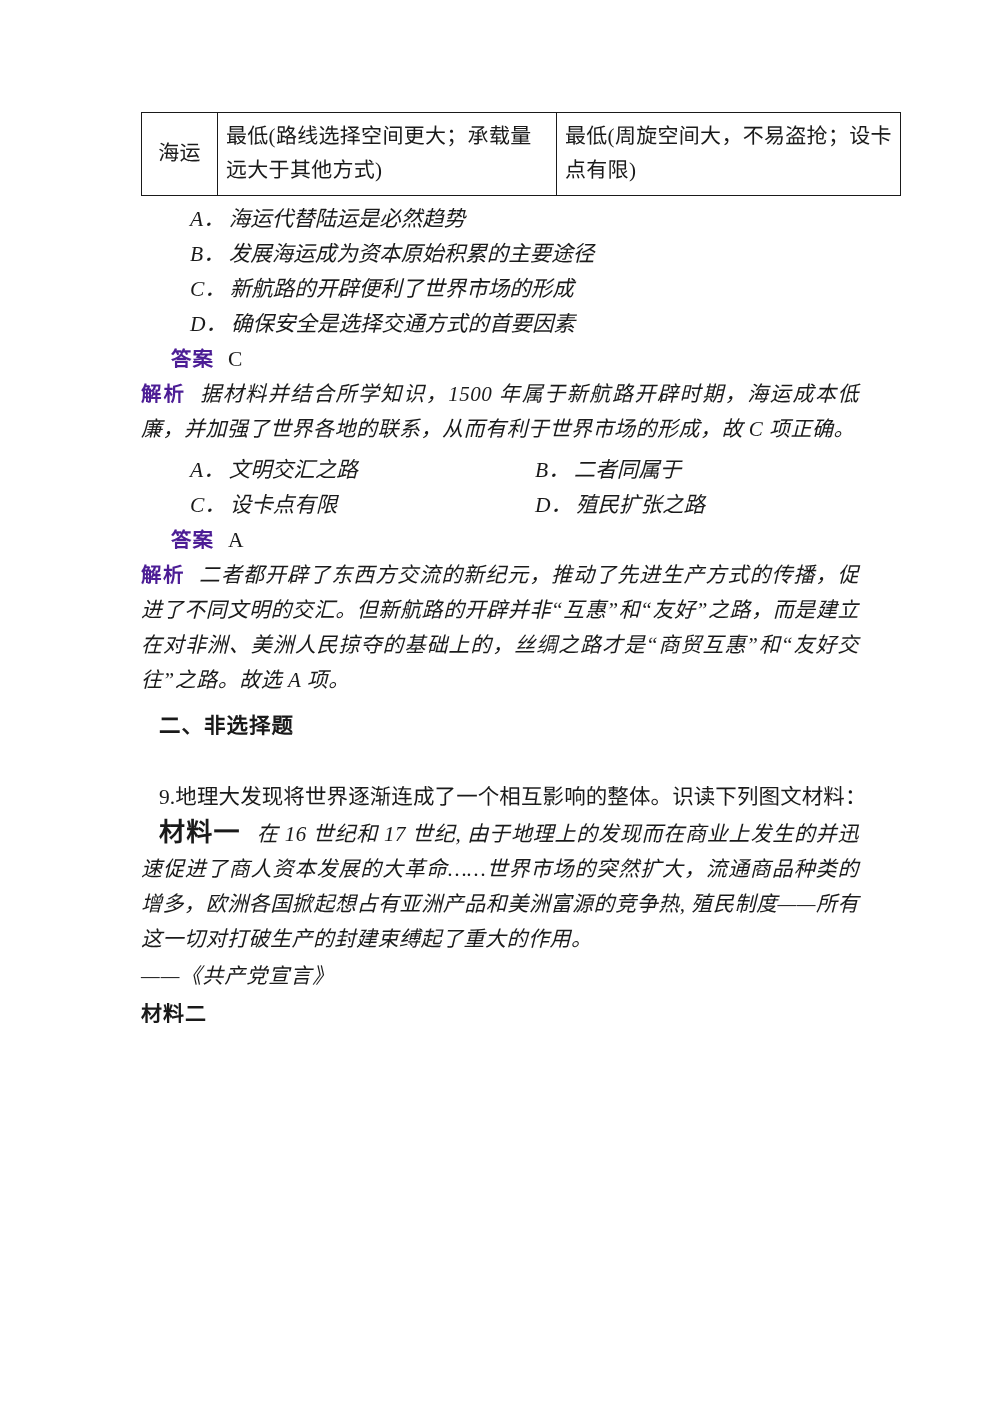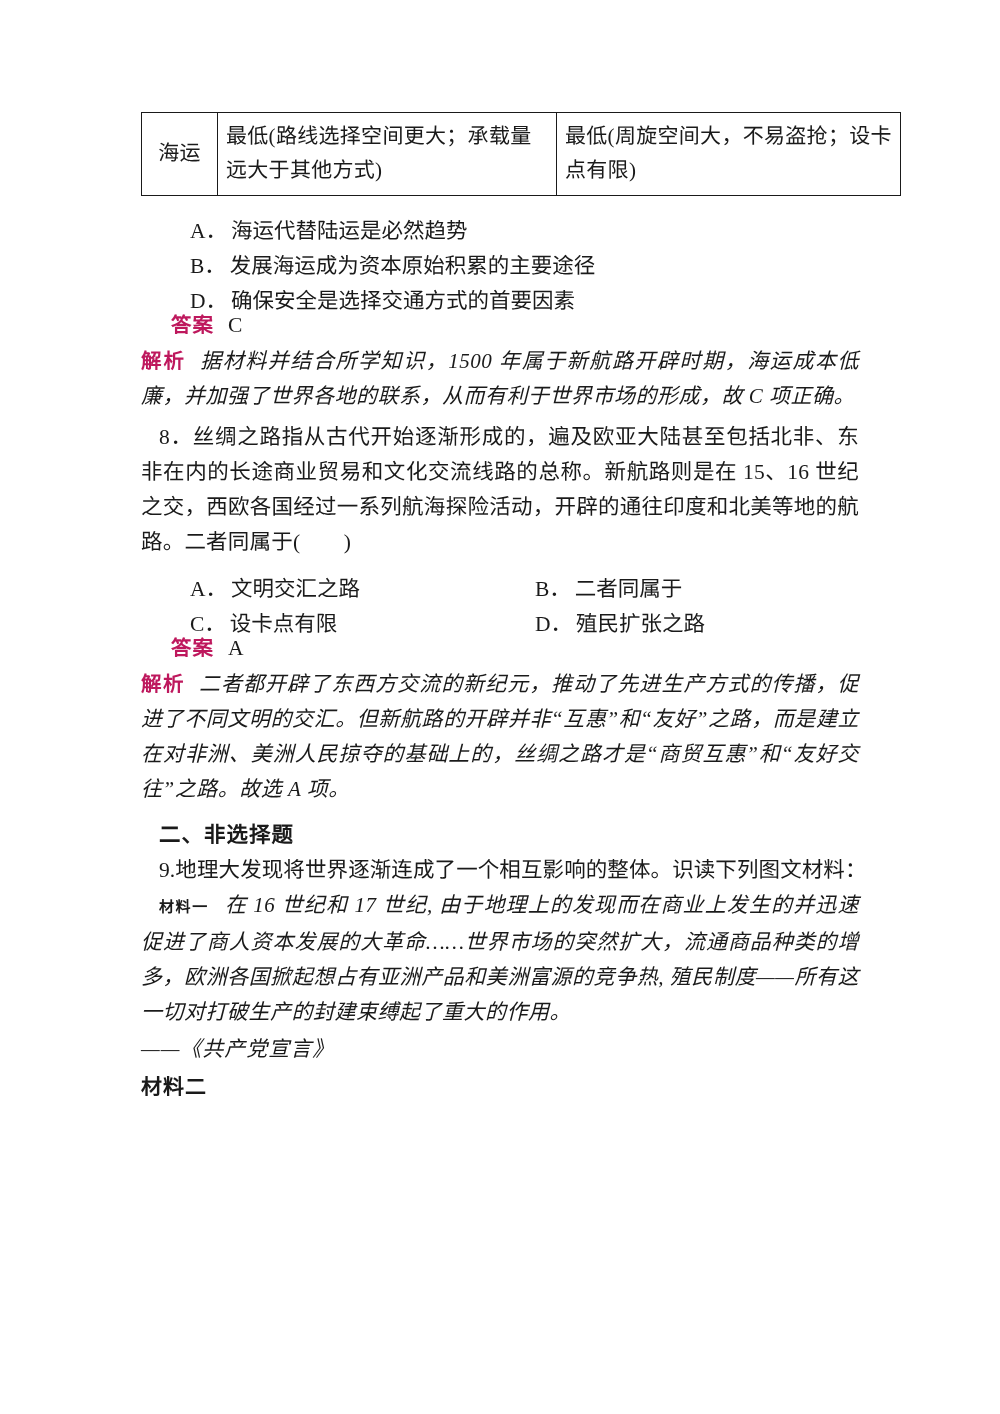--- a/index.html
+++ b/index.html
@@ -60,38 +60,39 @@
 
   
   .opt-row {
     position: relative;
     height: 35px;
     font-size: 21.5px;
     line-height: 35px;
   }
   .opt {
     position: absolute;
-    top: 12px;
+    top: 0;
     white-space: nowrap;
+    font-style: italic;
   }
   .opt.col1 { left: 49px; }
   .opt.col2 { left: 394px; }
   .opt-letter { margin-right: 4px; }
 
   
   .ans-row {
     font-size: 21.5px;
     line-height: 35px;
     padding-left: 30px;
     white-space: nowrap;
   }
   .tag-red {
-    color: #be185d;
-    font-weight: bold;
-    font-family: Liberation Sans, sans-serif;
+    color: #4c1d95;
+    font-weight: bold;
+    font-family: Liberation Serif, serif;
     font-size: 20.5px;
     letter-spacing: 1px;
   }
   .ans-val {
     margin-left: 14px;
     font-family: "Liberation Serif", "DejaVu Serif", serif;
     font-size: 21.5px;
   }
 
   
@@ -129,37 +130,38 @@
     letter-spacing: 1px;
     margin-left: 18px;
   }
 
   .q9-line {
     font-size: 21.5px;
     line-height: 35px;
     margin-left: 18px;
     white-space: nowrap;
     letter-spacing: 0.1px;
+    margin-top: 36px;
   }
 
   
   .mat-para {
     font-size: 21px;
     line-height: 35px;
     text-align: justify;
     text-justify: inter-ideograph;
     font-family: "Liberation Serif", "DejaVu Serif", serif;
     font-style: italic;
     letter-spacing: 0.5px;
   }
   .mat-label {
     font-weight: bold;
     font-style: normal;
     font-family: "DejaVu Sans", "Liberation Sans", sans-serif;
-    font-size: 15px;
+    font-size: 26px;
     letter-spacing: 1px;
     margin-left: 18px;
     margin-right: 16px;
   }
   .cite {
     font-size: 21px;
     line-height: 38px;
     text-align: left;
     font-style: italic;
     font-family: "Liberation Serif", "DejaVu Serif", serif;
@@ -194,37 +196,37 @@
     </table>
 
     <div>
       <div class="opt-row">
         <span class="opt col1"><span class="opt-letter">A．</span><span>海运代替陆运是必然趋势</span></span>
       </div>
       <div class="opt-row">
         <span class="opt col1"><span class="opt-letter">B．</span><span>发展海运成为资本原始积累的主要途径</span></span>
       </div>
       <div class="opt-row">
+        <span class="opt col1"><span class="opt-letter">C．</span><span>新航路的开辟便利了世界市场的形成</span></span>
+      </div>
+      <div class="opt-row">
         <span class="opt col1"><span class="opt-letter">D．</span><span>确保安全是选择交通方式的首要因素</span></span>
       </div>
     </div>
 
     <div class="ans-row">
       <span class="tag-red">答案</span><span class="ans-val">C</span>
     </div>
 
     <div class="analysis">
       <span class="tag-red">解析</span><span>据材料并结合所学知识，1500 年属于新航路开辟时期，海运成本低廉，并加强了世界各地的联系，从而有利于世界市场的形成，故 C 项正确。</span>
     </div>
 
     <div class="sp-6"></div>
 
-    <div class="stem">
-      <span class="q-num">8．</span><span>丝绸之路指从古代开始逐渐形成的，遍及欧亚大陆甚至包括北非、东非在内的长途商业贸易和文化交流线路的总称。新航路则是在 15、16 世纪之交，西欧各国经过一系列航海探险活动，开辟的通往印度和北美等地的航路。二者同属于(　　)</span>
-    </div>
 
     <div>
       <div class="opt-row">
         <span class="opt col1"><span class="opt-letter">A．</span><span>文明交汇之路</span></span>
         <span class="opt col2"><span class="opt-letter">B．</span><span>二者同属于</span></span>
       </div>
       <div class="opt-row">
         <span class="opt col1"><span class="opt-letter">C．</span><span>设卡点有限</span></span>
         <span class="opt col2"><span class="opt-letter">D．</span><span>殖民扩张之路</span></span>
       </div>

